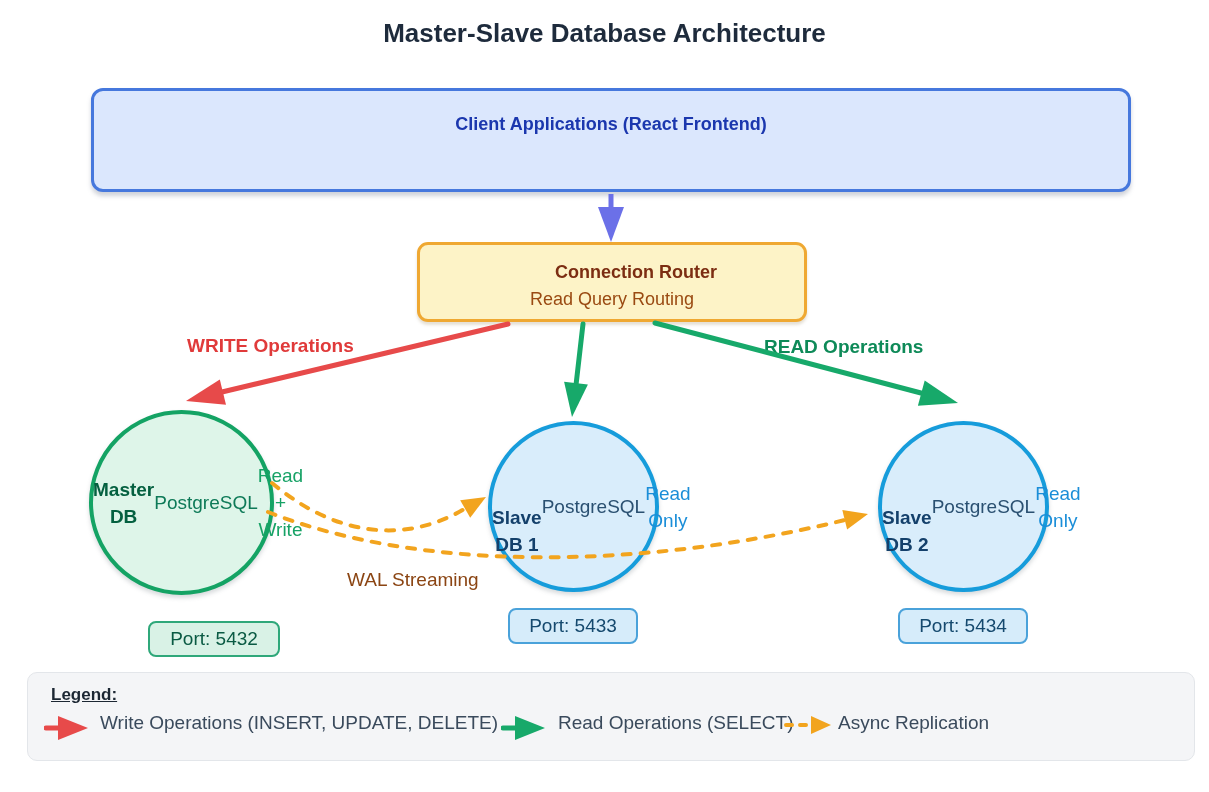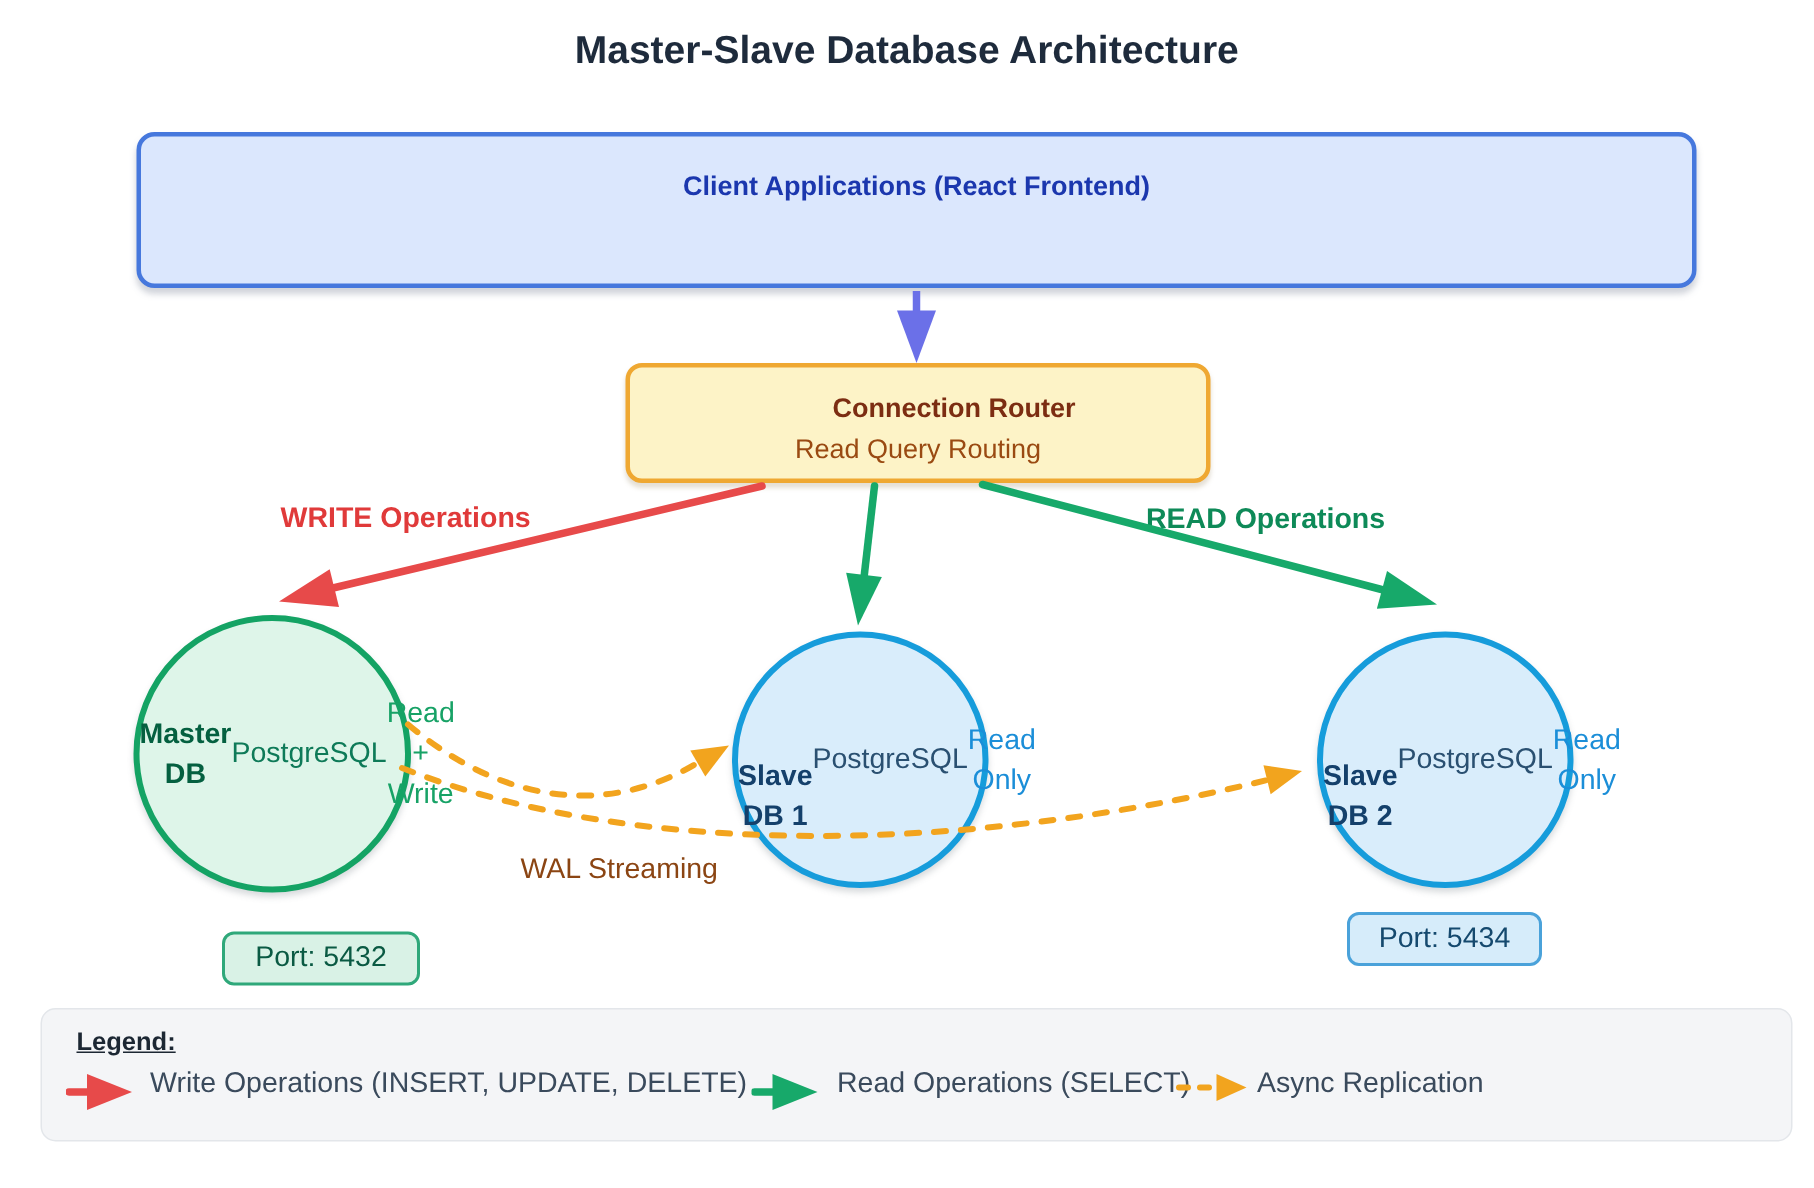--- a/index.html
+++ b/index.html
@@ -104,20 +104,21 @@
     <div class="db-mode">Read Only</div>
   </div>
 
   <div class="db-circle db-slave2">
     <div class="db-name">Slave DB 2</div>
     <div class="db-engine">PostgreSQL</div>
     <div class="db-mode">Read Only</div>
   </div>
 
   <div class="port port-master">Port: 5432</div>
+  <div class="port port-slave1">Port: 5433</div>
   <div class="port port-slave2">Port: 5434</div>
 
   <svg class="connectors" width="1209" height="792" viewBox="0 0 1209 792">
 
     <g>
       <line x1="611" y1="194" x2="611" y2="214" stroke="#6b70e8" stroke-width="5"></line>
       <polygon points="611,242 598,207 624,207" fill="#6b70e8"></polygon>
     </g>
 
     <g>

